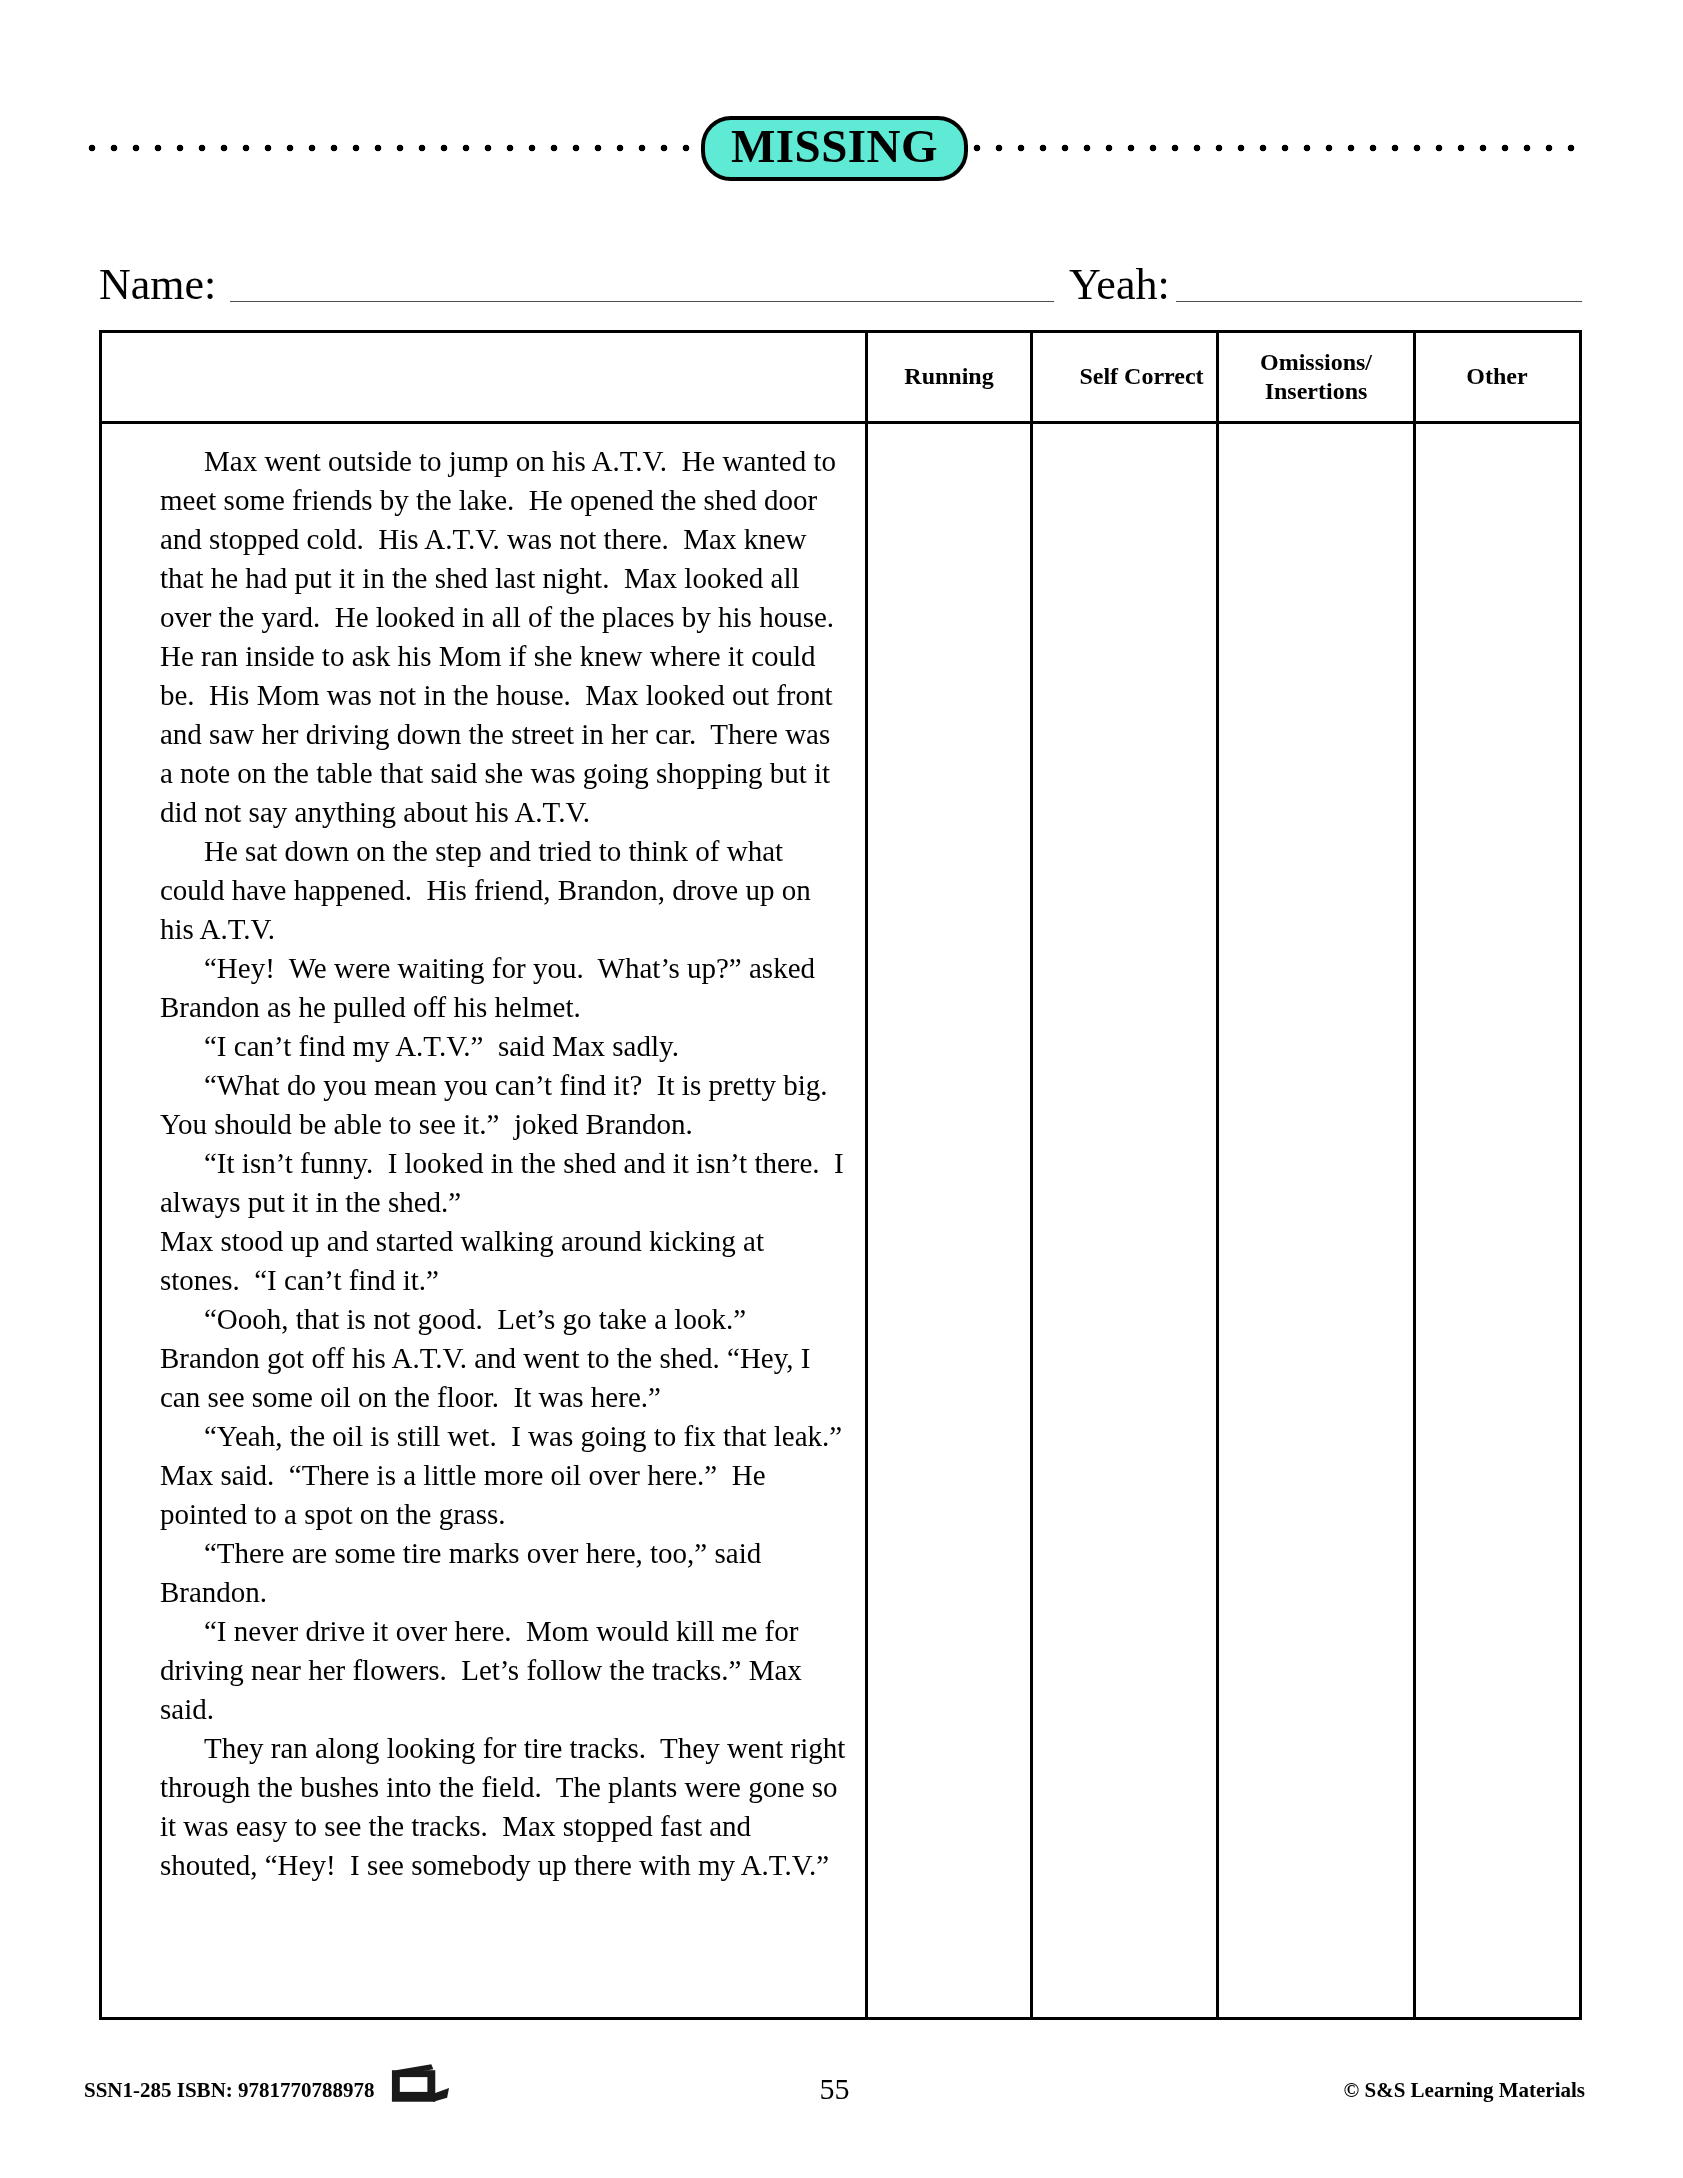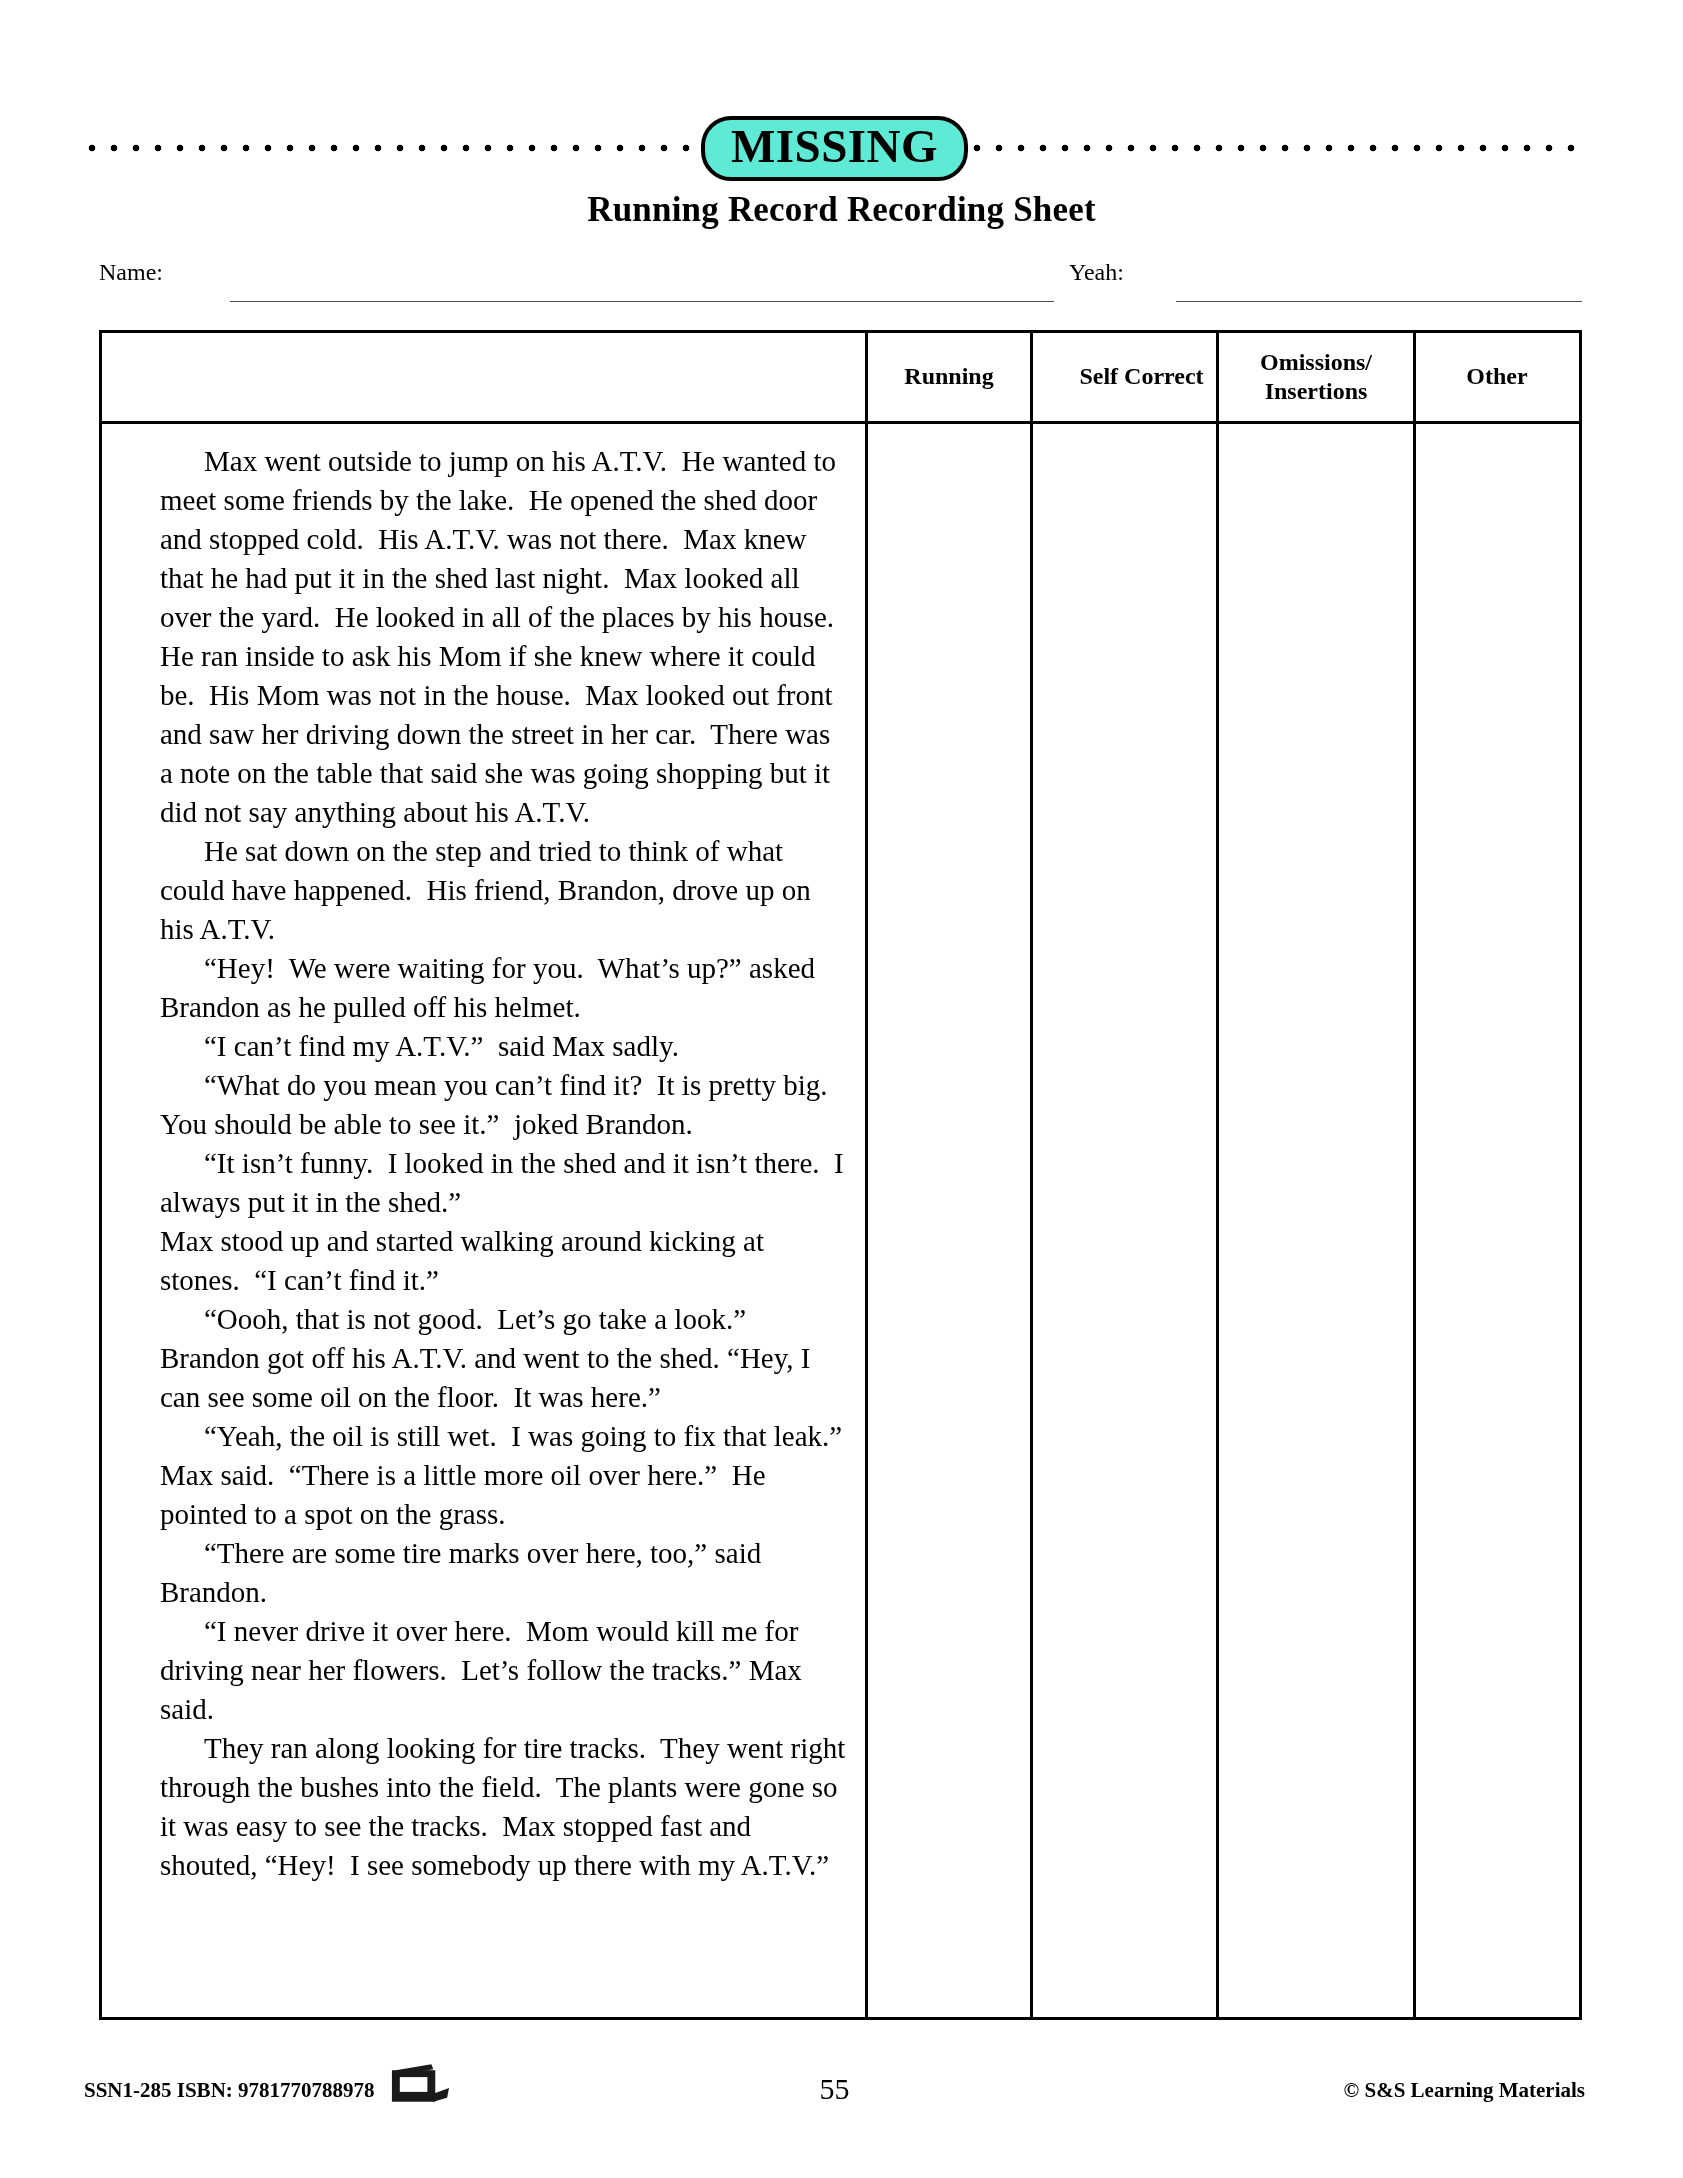--- a/index.html
+++ b/index.html
@@ -72,21 +72,21 @@
   
   .namerow {
     position: absolute;
     left: 99px;
     top: 259px;
     width: 1485px;
     height: 46px;
   }
   .field-label {
     position: absolute;
-    font-size: 24px;
+    font-size: 44px;
     top: 0;
   }
   .field-label.name { left: 0; }
   .field-label.date { left: 970px; }
   .rule {
     position: absolute;
     bottom: 3px;
     height: 0;
     border-bottom: 1.6px solid #4c4c4c;
   }
@@ -199,21 +199,20 @@
 <body>
 
 <div class="page">
 
   <div class="banner">
     <div class="dots left"></div>
     <div class="badge">MISSING</div>
     <div class="dots right"></div>
   </div>
 
-  <div class="sheet-title">Running Record Recording Sheet</div>
 
   <div class="namerow">
     <div class="field-label name">Name:</div>
     <div class="rule name-rule" placeholder=""></div>
     <div class="field-label date">Yeah:</div>
     <div class="rule date-rule" placeholder=""></div>
   </div>
 
   <div class="table">
 

